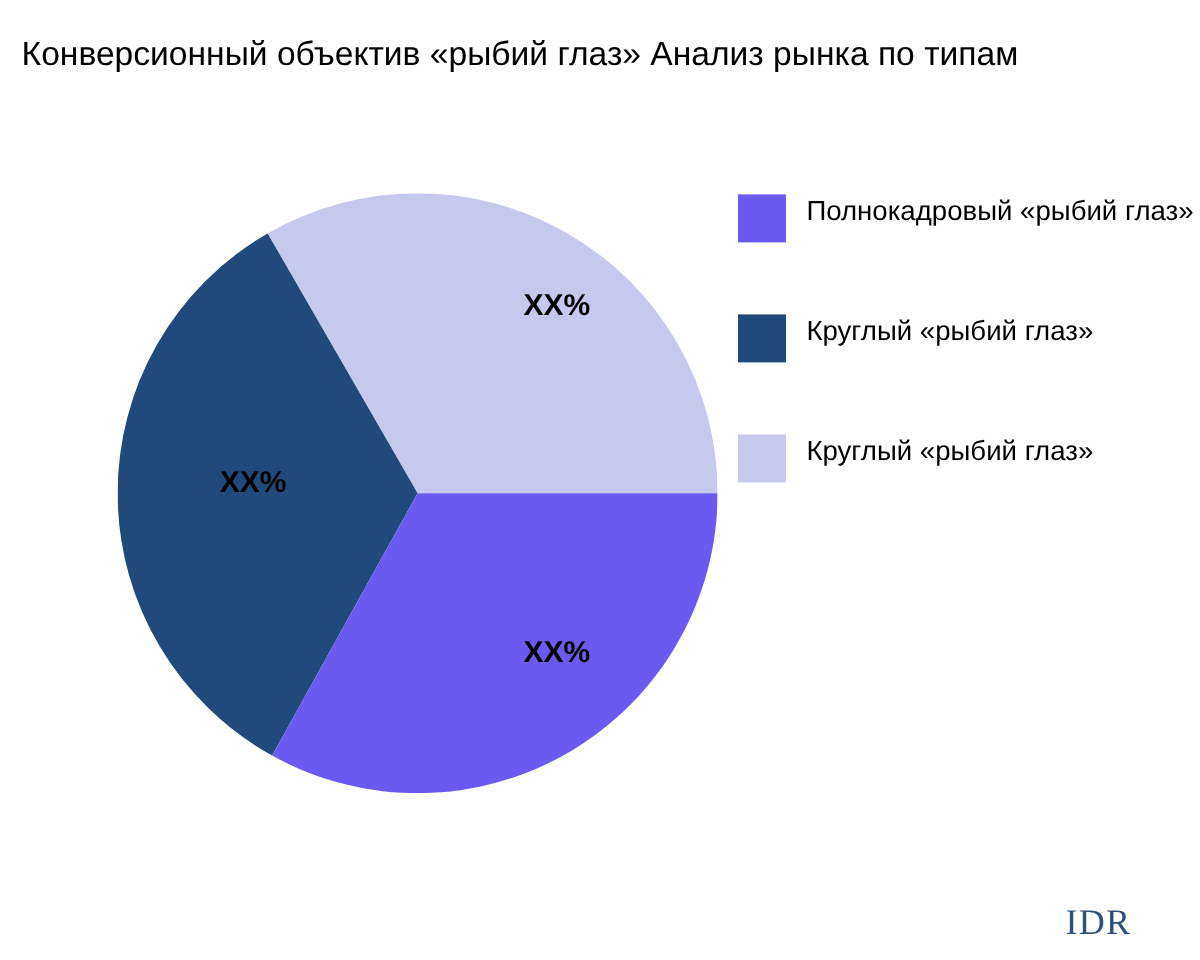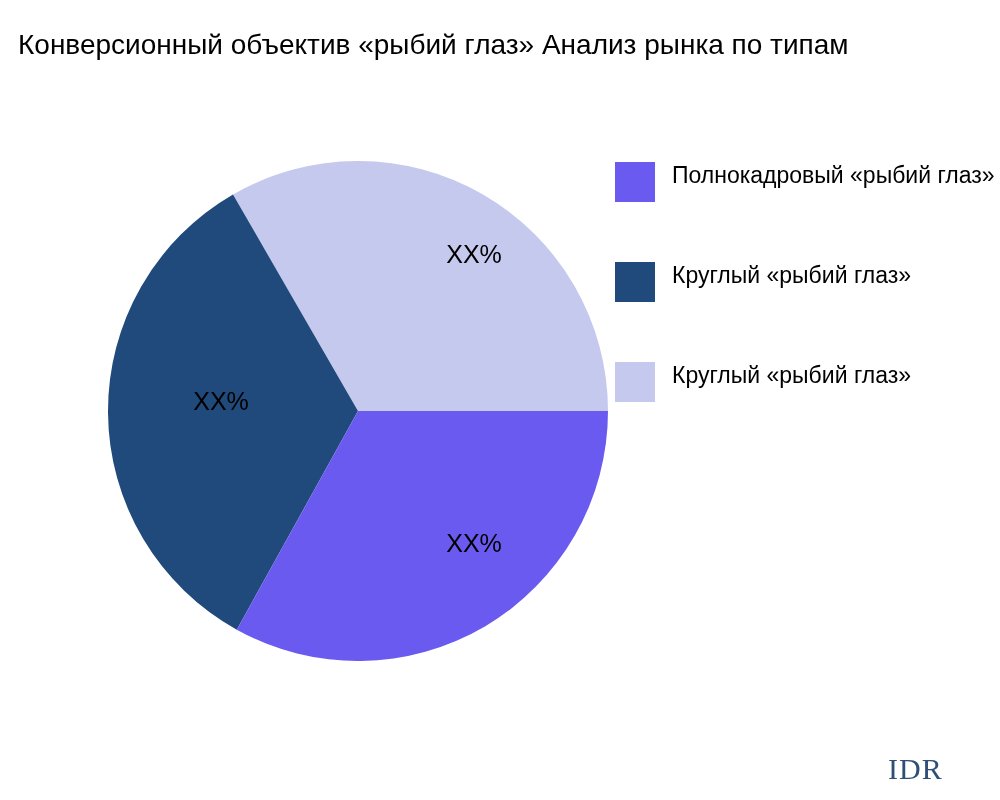--- a/index.html
+++ b/index.html
@@ -26,24 +26,25 @@
     line-height: 38px;
     font-weight: 400;
     color: #000000;
     white-space: normal;
     letter-spacing: 0px;
   }
 
   
   #pie-wrap {
     position: absolute;
-    left: 108px;
+    left: 98px;
     top: 161px;
     width: 500px;
     height: 500px;
+    font-weight: bold;
   }
   #pie-svg { display: block; }
 
   .slice-label {
     font-family: "Liberation Sans", sans-serif;
     font-size: 25px;
     fill: #000000;
     text-anchor: middle;
     dominant-baseline: middle;
   }

